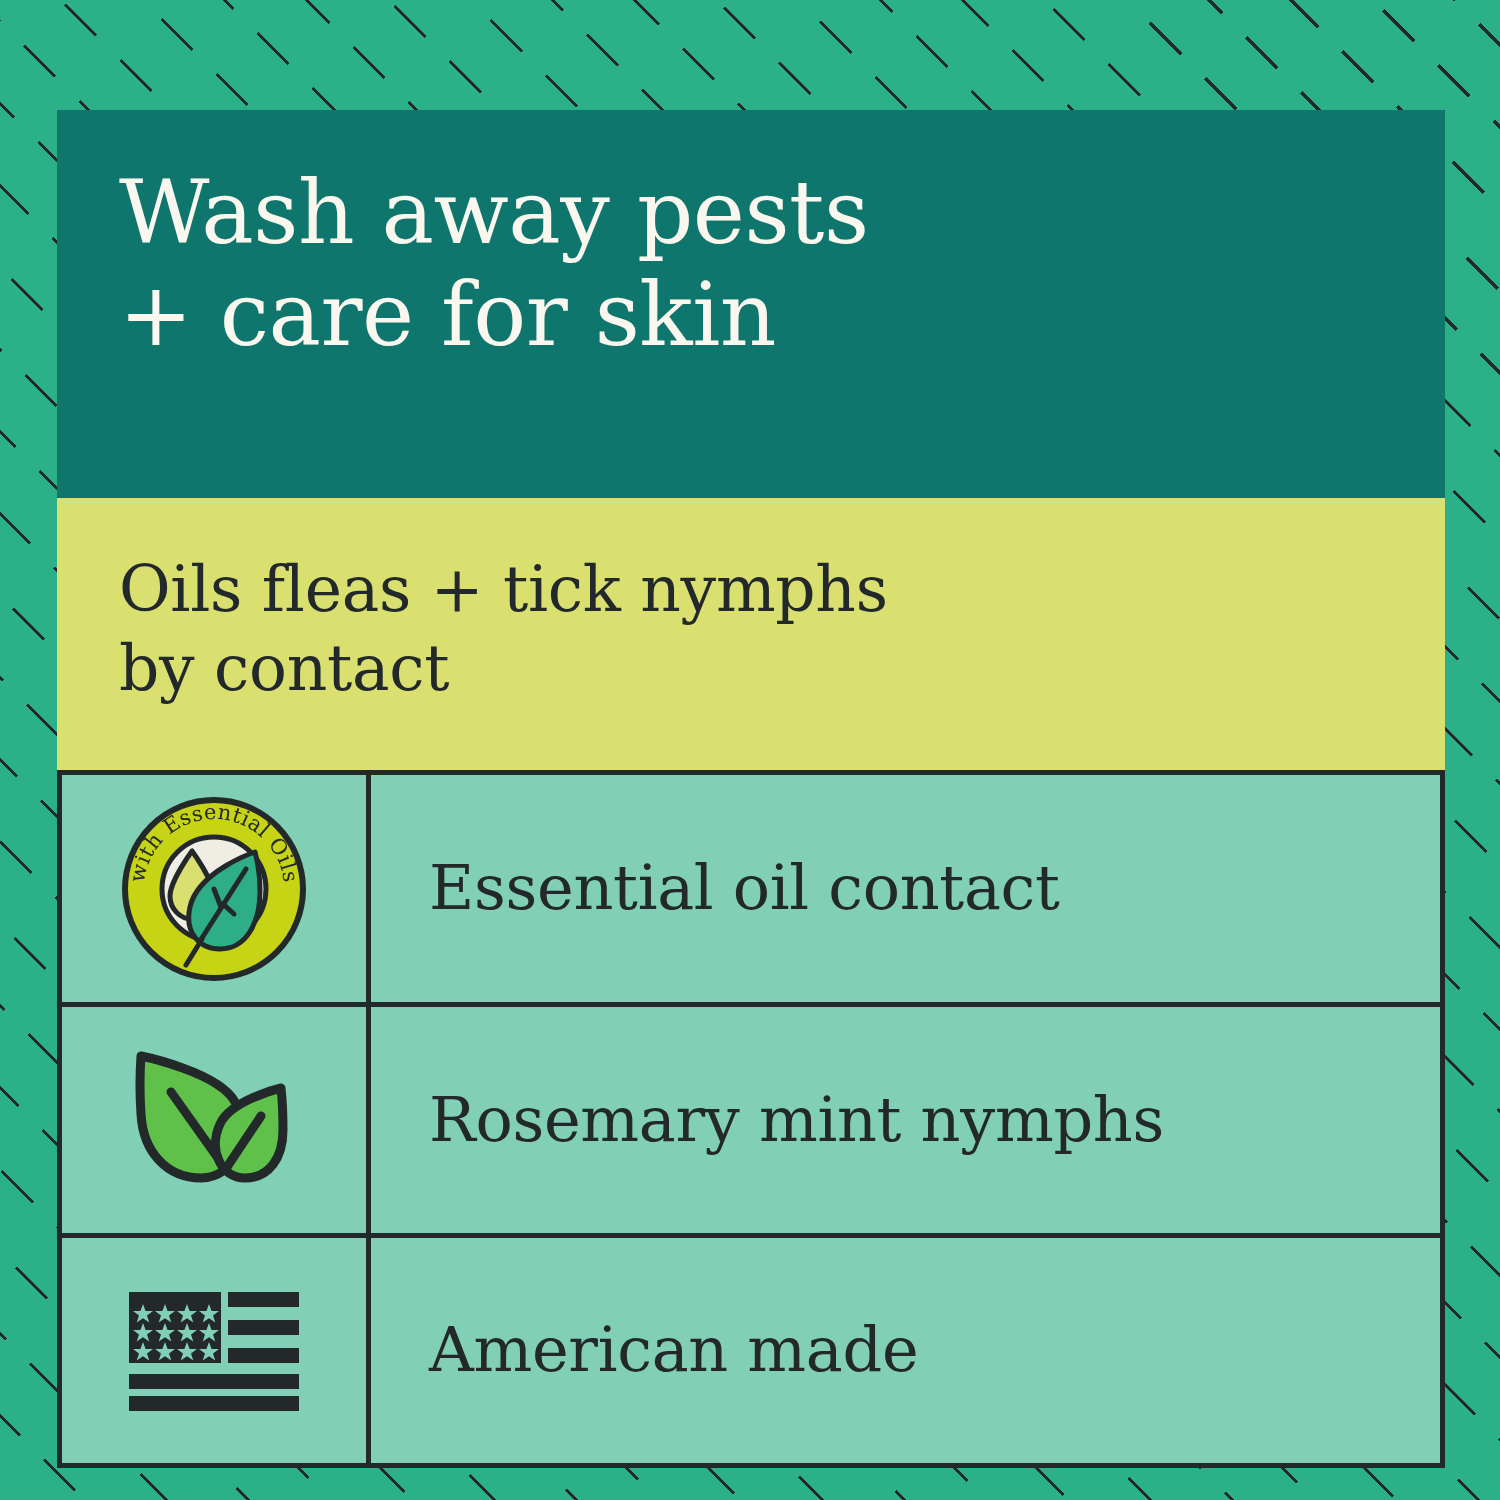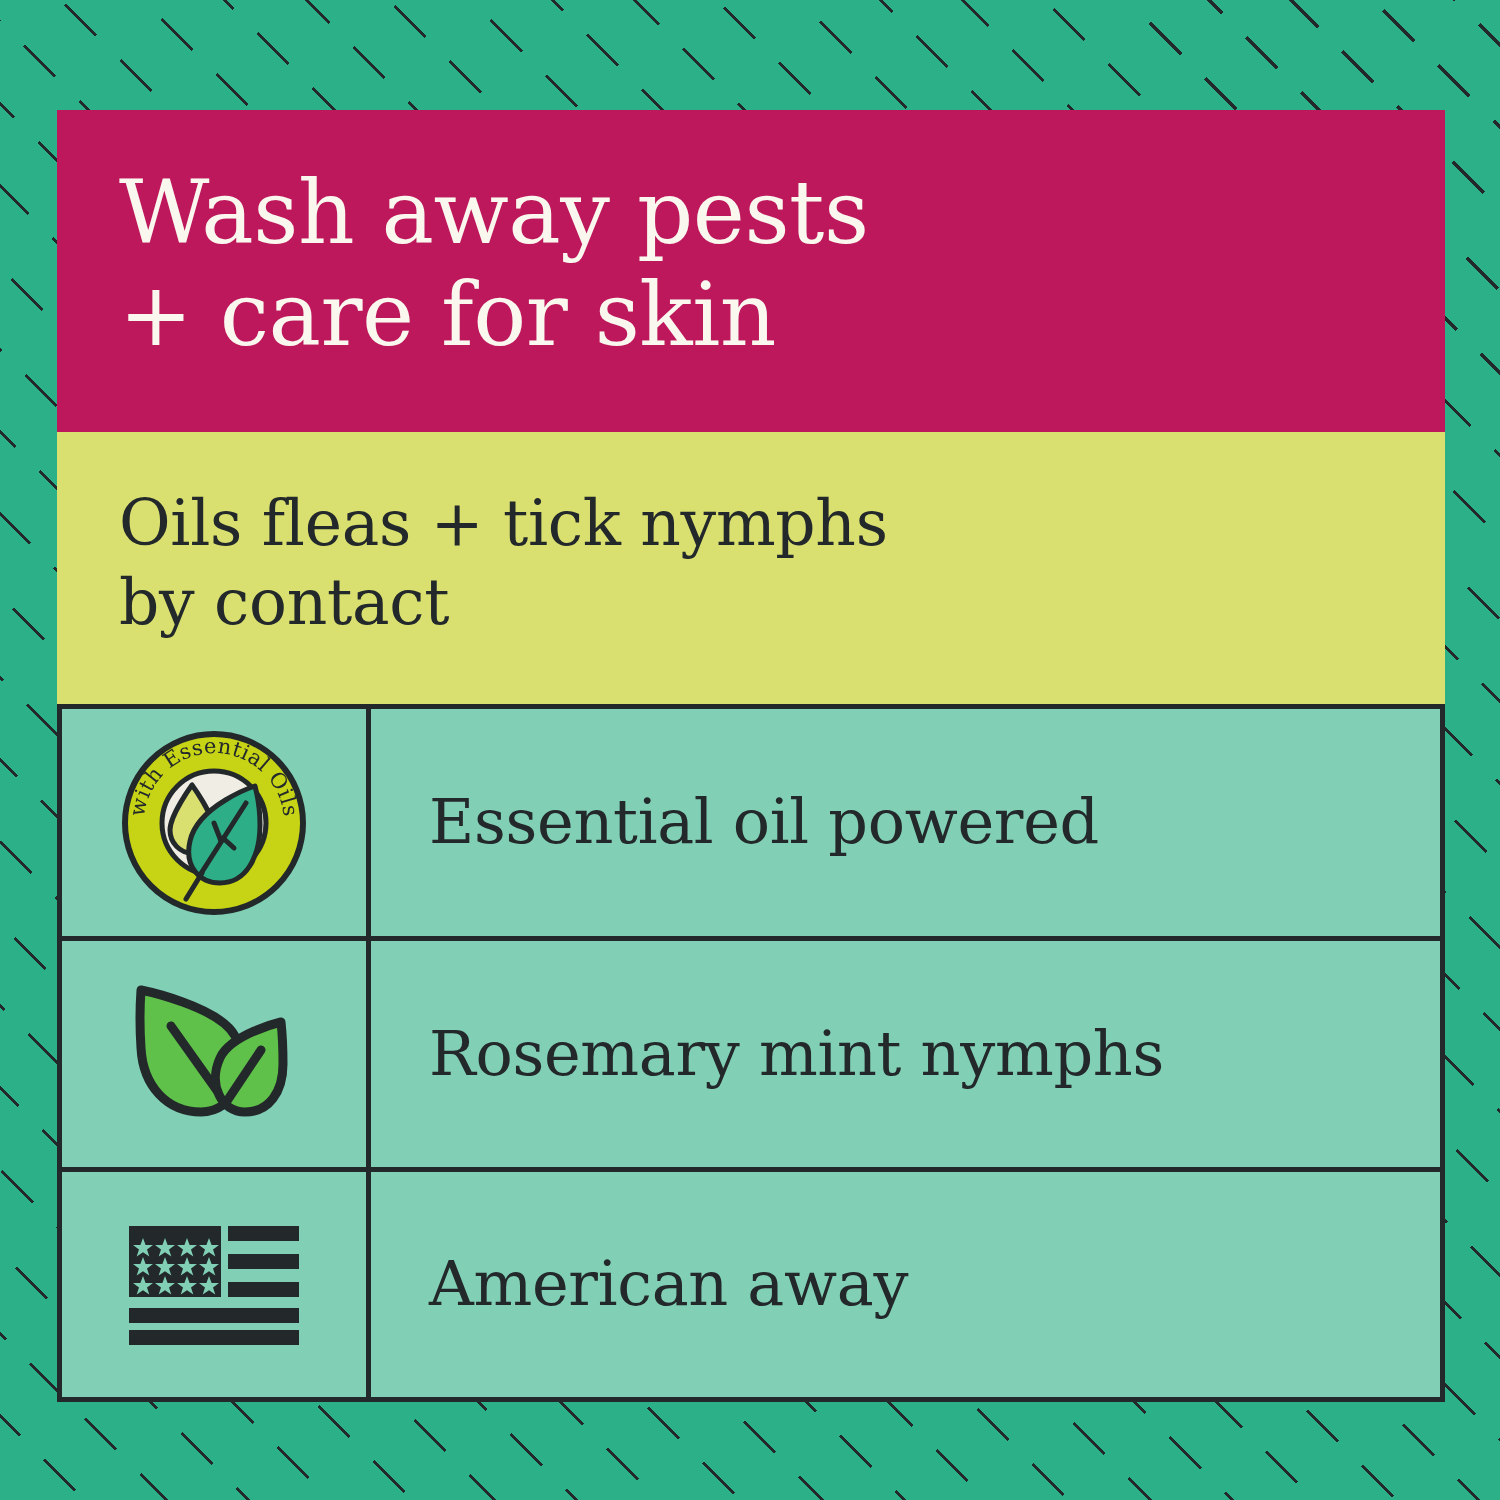--- a/index.html
+++ b/index.html
@@ -52,22 +52,22 @@
   #card {
     position: absolute;
     left: 57px;
     top: 110px;
     width: 1388px;
     height: 1278px;
   }
 
   
   .headline-block {
-    background: #be185d;
-    height: 322px;
+    background: #0f766e;
+    height: 388px;
     box-sizing: border-box;
     padding: 52px 52px 0 62px;
   }
   .headline-text {
     color: #FAF7EE;
     font-family: "DejaVu Serif", serif;
     font-size: 88px;
     line-height: 1.16;
     font-weight: 400;
     letter-spacing: -0.5px;
@@ -176,21 +176,21 @@
                 <path d="M 107 118 L 100 100" fill="none" stroke="#23282A" stroke-width="5" stroke-linecap="round"></path>
                 <path d="M 88 150 L 72 176" fill="none" stroke="#23282A" stroke-width="5" stroke-linecap="round"></path>
 
                 <text font-family="&quot;DejaVu Serif&quot;, serif" font-size="21" fill="#23282A" letter-spacing="0.5">
                   <textPath href="#arcTop" startOffset="50%" text-anchor="middle">with Essential Oils</textPath>
                 </text>
               </svg>
             </div>
           </td>
           <td class="label-cell">
-            <span class="feature-label">Essential oil powered</span>
+            <span class="feature-label">Essential oil contact</span>
           </td>
         </tr>
 
         <tr class="row-1">
           <td class="icon-cell">
             <div class="icon-wrap">
               <svg width="190" height="160" viewBox="0 0 190 160" aria-hidden="true">
 
                 <path d="M 22 16 C 22 16 100 32 116 62 C 134 96 116 138 82 138
                          C 48 138 24 112 22 74 C 20 44 22 16 22 16 Z" fill="#5FC14A" stroke="#23282A" stroke-width="9" stroke-linejoin="round"></path>
@@ -234,20 +234,20 @@
                   <polygon points="60,52 62.6,59 70,59 64,63.5 66.3,70.5 60,66.2 53.7,70.5 56,63.5 50,59 57.4,59"></polygon>
                   <polygon points="82,52 84.6,59 92,59 86,63.5 88.3,70.5 82,66.2 75.7,70.5 78,63.5 72,59 79.4,59"></polygon>
                 </g>
 
                 <rect x="2" y="84" width="170" height="15" fill="#23282A"></rect>
                 <rect x="2" y="106" width="170" height="15" fill="#23282A"></rect>
               </svg>
             </div>
           </td>
           <td class="label-cell">
-            <span class="feature-label">American away</span>
+            <span class="feature-label">American made</span>
           </td>
         </tr>
 
       </tbody>
     </table>
   </div>
 </div>
 
 </body></html>

